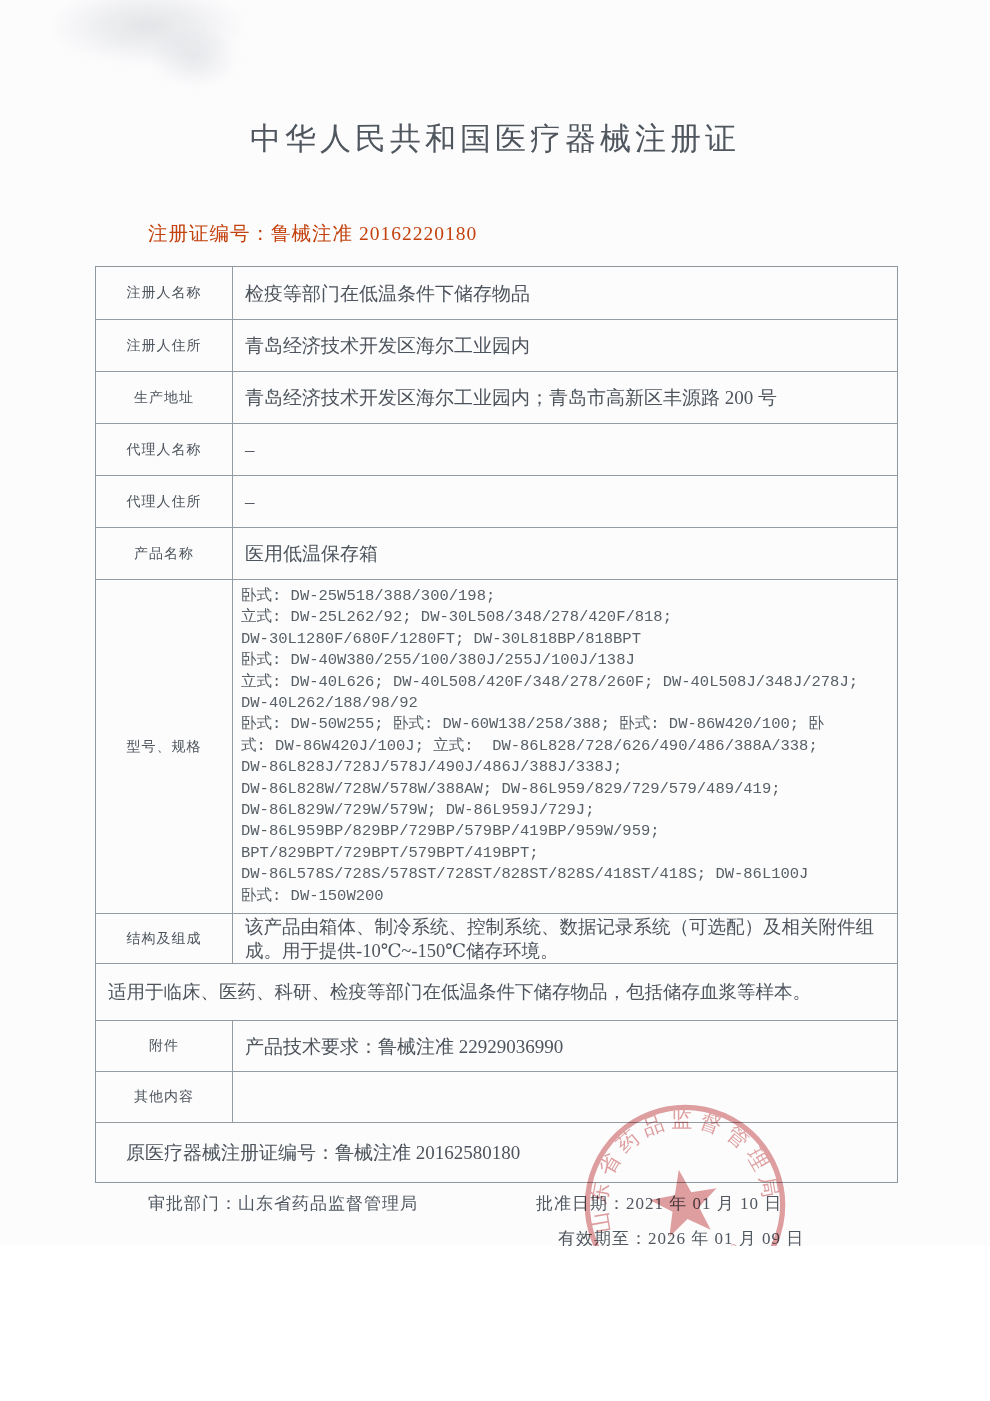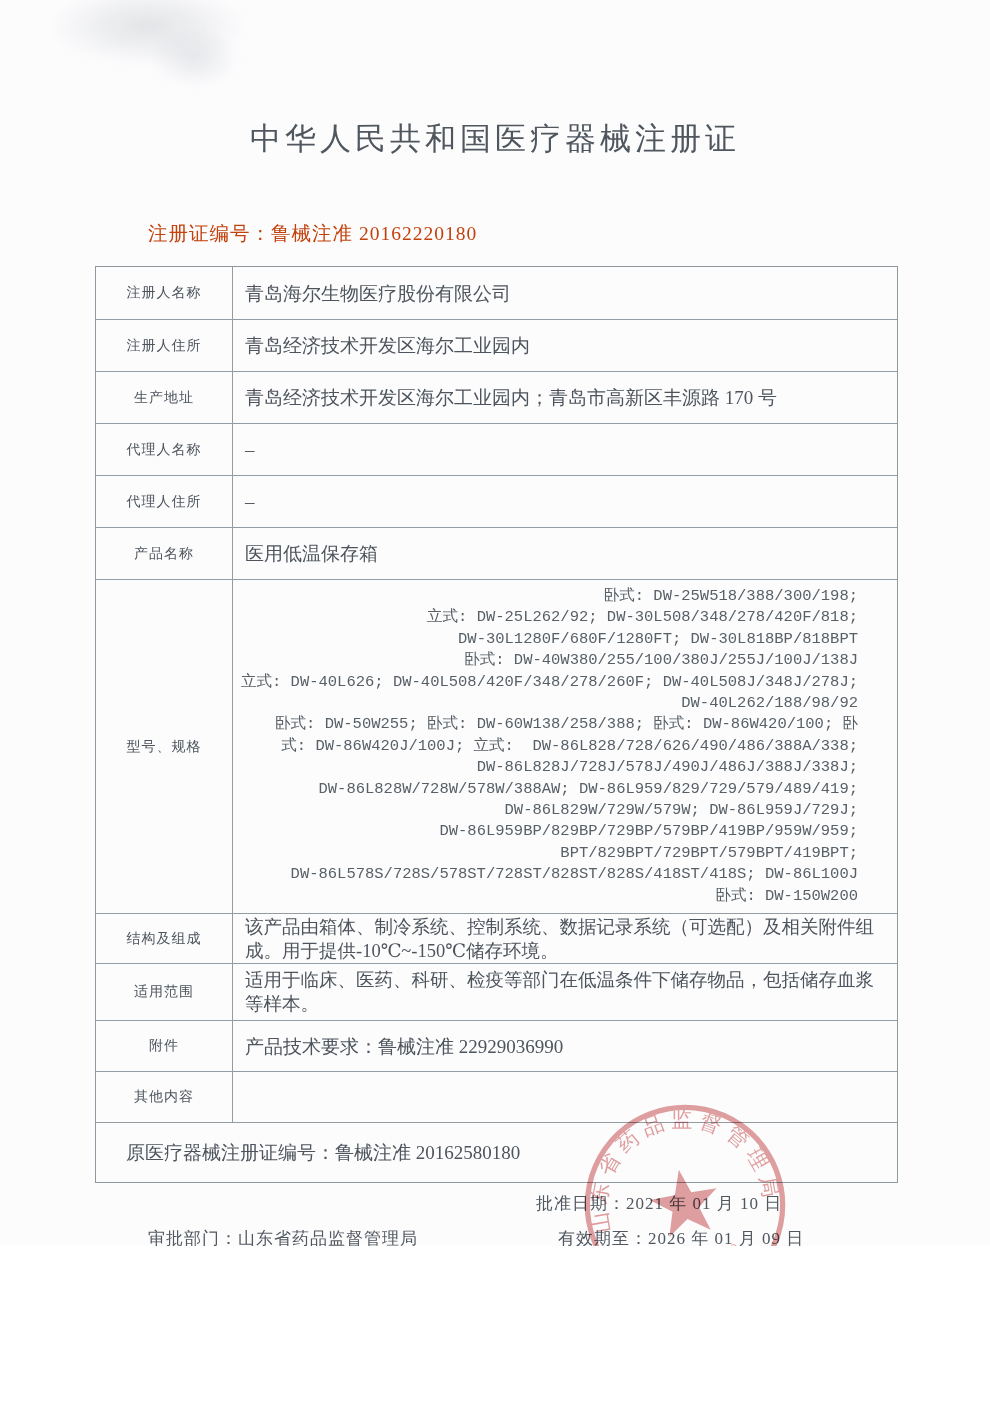--- a/index.html
+++ b/index.html
@@ -40,29 +40,29 @@
   }
   .tvalue {
     flex:1 1 auto; display:flex; align-items:center;
     font-size:19px; padding:4px 12px; color:#4d545c; line-height:25px;
   }
   .tvalue.wrap2 { font-size:18.5px; line-height:24px; }
   .tvalue.model {
     align-items:flex-start; padding:6px 8px;
     font-family:"Liberation Mono","DejaVu Sans Mono",monospace;
     font-size:15.5px; line-height:21.4px; letter-spacing:0;
-    color:#586067; white-space:pre-wrap;text-align:right;
+    color:#586067; white-space:pre-wrap;
   }
   .tvalue.indent { padding-left:30px; }
 
   .h52 { height:52px; } .h50 { height:50px;justify-content:center; } .h57 { height:57px; }
   .h51 { height:51px; } .h60 { height:60px; }
 
   .footer-line { position:absolute; font-size:17px; letter-spacing:1px; color:#50575f; white-space:nowrap; }
-  .f-dept { left:148px; top:1192px;margin-top:35px; }
+  .f-dept { left:148px; top:1192px; }
   .f-date { left:536px; top:1192px; }
   .f-valid { left:536px; top:1227px;margin-left:22px; }
   .f-sealnote { left:540px; top:1272px;text-align:center; }
 
   .stamp {
     position:absolute; left:580px; top:1100px; width:210px; height:210px;
     opacity:.55; mix-blend-mode:multiply; transform:rotate(-10deg);
     pointer-events:none;
   }
   .stamp text { font-family:"Liberation Serif","DejaVu Serif",serif; }
@@ -75,29 +75,29 @@
   <div class="smudge a"></div>
   <div class="smudge b"></div>
 
   <div class="title">中华人民共和国医疗器械注册证</div>
 
   <div class="certline"><span>注册证编号：</span><span>鲁械注准 20162220180</span></div>
 
   <div class="reg-table">
     <div class="trow h52">
       <div class="tlabel">注册人名称</div>
-      <div class="tvalue">青岛海尔生物医疗股份有限公司</div>
+      <div class="tvalue">检疫等部门在低温条件下储存物品</div>
     </div>
     <div class="trow h52">
       <div class="tlabel">注册人住所</div>
       <div class="tvalue">青岛经济技术开发区海尔工业园内</div>
     </div>
     <div class="trow h52">
       <div class="tlabel">生产地址</div>
-      <div class="tvalue">青岛经济技术开发区海尔工业园内；青岛市高新区丰源路 170 号</div>
+      <div class="tvalue">青岛经济技术开发区海尔工业园内；青岛市高新区丰源路 200 号</div>
     </div>
     <div class="trow h52">
       <div class="tlabel">代理人名称</div>
       <div class="tvalue">–</div>
     </div>
     <div class="trow h52">
       <div class="tlabel">代理人住所</div>
       <div class="tvalue">–</div>
     </div>
     <div class="trow h52">
@@ -120,21 +120,20 @@
 DW-86L959BP/829BP/729BP/579BP/419BP/959W/959;
 BPT/829BPT/729BPT/579BPT/419BPT;
 DW-86L578S/728S/578ST/728ST/828ST/828S/418ST/418S; DW-86L100J
 卧式: DW-150W200</div>
     </div>
     <div class="trow h50">
       <div class="tlabel">结构及组成</div>
       <div class="tvalue wrap2">该产品由箱体、制冷系统、控制系统、数据记录系统（可选配）及相关附件组成。用于提供-10℃~-150℃储存环境。</div>
     </div>
     <div class="trow h57">
-      <div class="tlabel">适用范围</div>
       <div class="tvalue wrap2">适用于临床、医药、科研、检疫等部门在低温条件下储存物品，包括储存血浆等样本。</div>
     </div>
     <div class="trow h51">
       <div class="tlabel">附件</div>
       <div class="tvalue">产品技术要求：鲁械注准 22929036990</div>
     </div>
     <div class="trow h51">
       <div class="tlabel">其他内容</div>
       <div class="tvalue"></div>
     </div>

